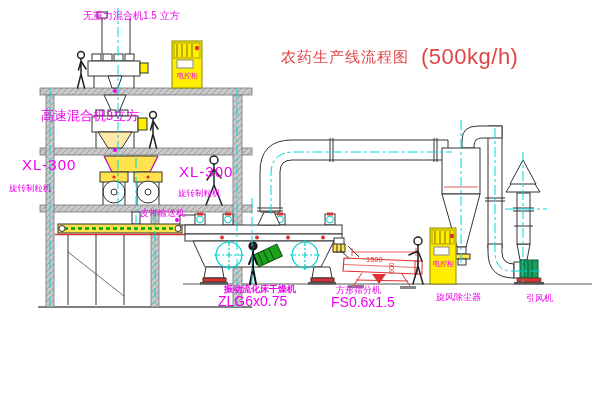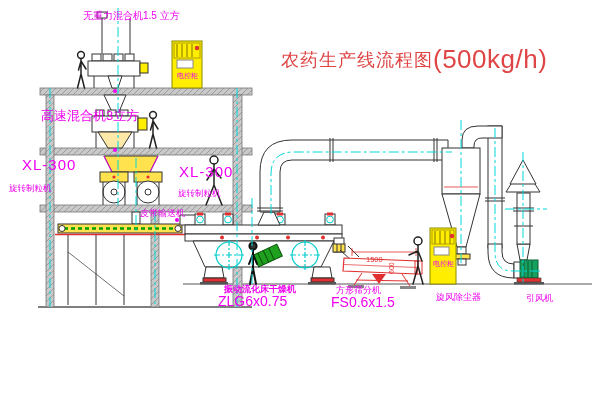--- a/index.html
+++ b/index.html
@@ -3,22 +3,22 @@
 <meta charset="utf-8">
 <style>
   html,body{margin:0;padding:0;background:#fff;}
   .stage{position:relative;width:600px;height:403px;background:#ffffff;overflow:hidden;
          font-family:"Liberation Sans",sans-serif;}
   .stage svg{position:absolute;left:0;top:0;}
   .lbl{position:absolute;color:#f000f0;white-space:nowrap;line-height:1;}
   .dim{position:absolute;color:#e03030;white-space:nowrap;line-height:1;}
   .vdim{transform:rotate(-90deg);transform-origin:left top;}
   .title{position:absolute;left:281px;top:44px;color:#e04545;display:flex;align-items:center;white-space:nowrap;}
-  .title .t1{font-size:18px;letter-spacing:1px;text-align:center;}
-  .title .t2{font-size:26px;font-weight:normal;letter-spacing:0.5px;}
+  .title .t1{font-size:15px;letter-spacing:1px;text-align:center;}
+  .title .t2{font-size:22px;font-weight:normal;letter-spacing:0.5px;margin-left:12px;}
   .cab-txt{position:absolute;color:#f000f0;font-size:7px;line-height:1;letter-spacing:0px;white-space:nowrap;}
 </style>
 </head>
 <body>
 
 <div class="stage">
 
 <svg width="600" height="403" viewBox="0 0 600 403">
   <defs>
     <pattern id="hatch" width="6" height="6" patternUnits="userSpaceOnUse">

